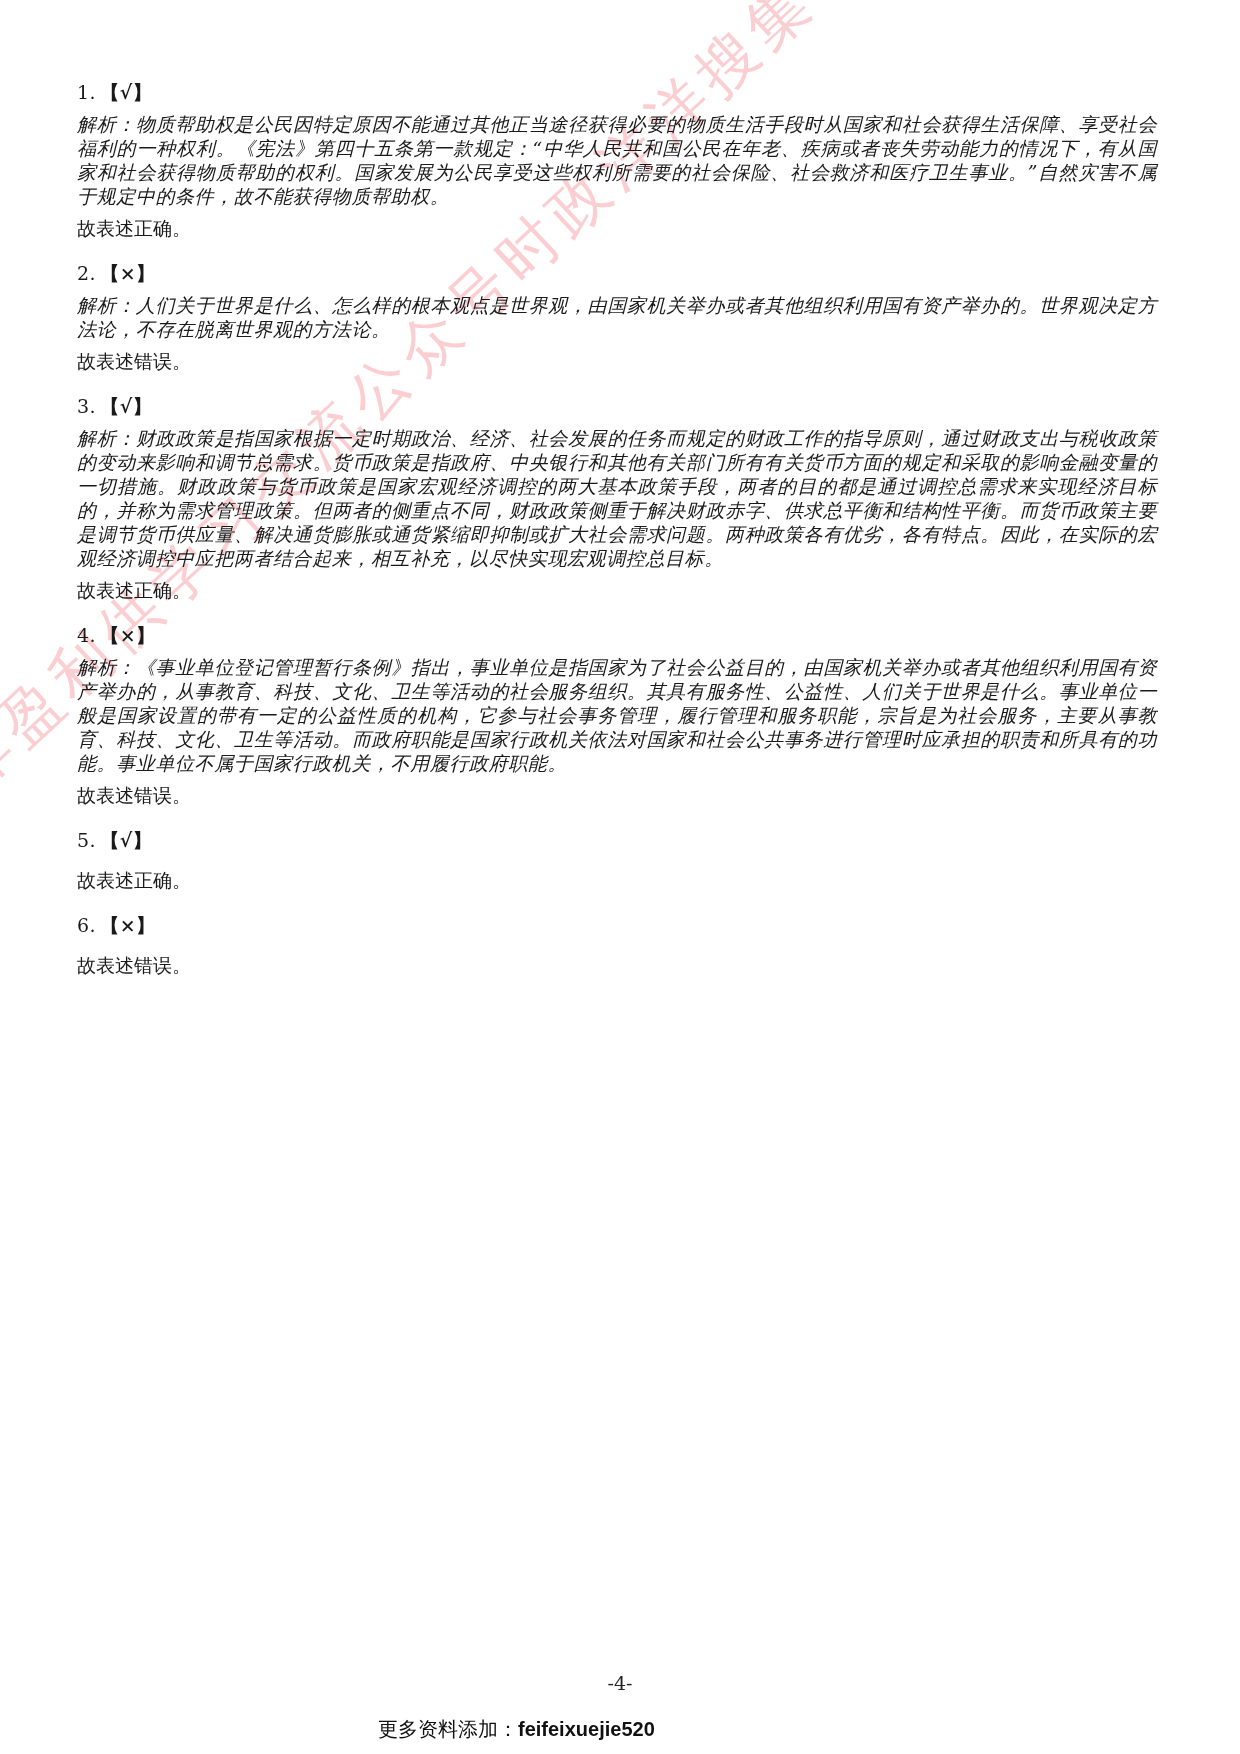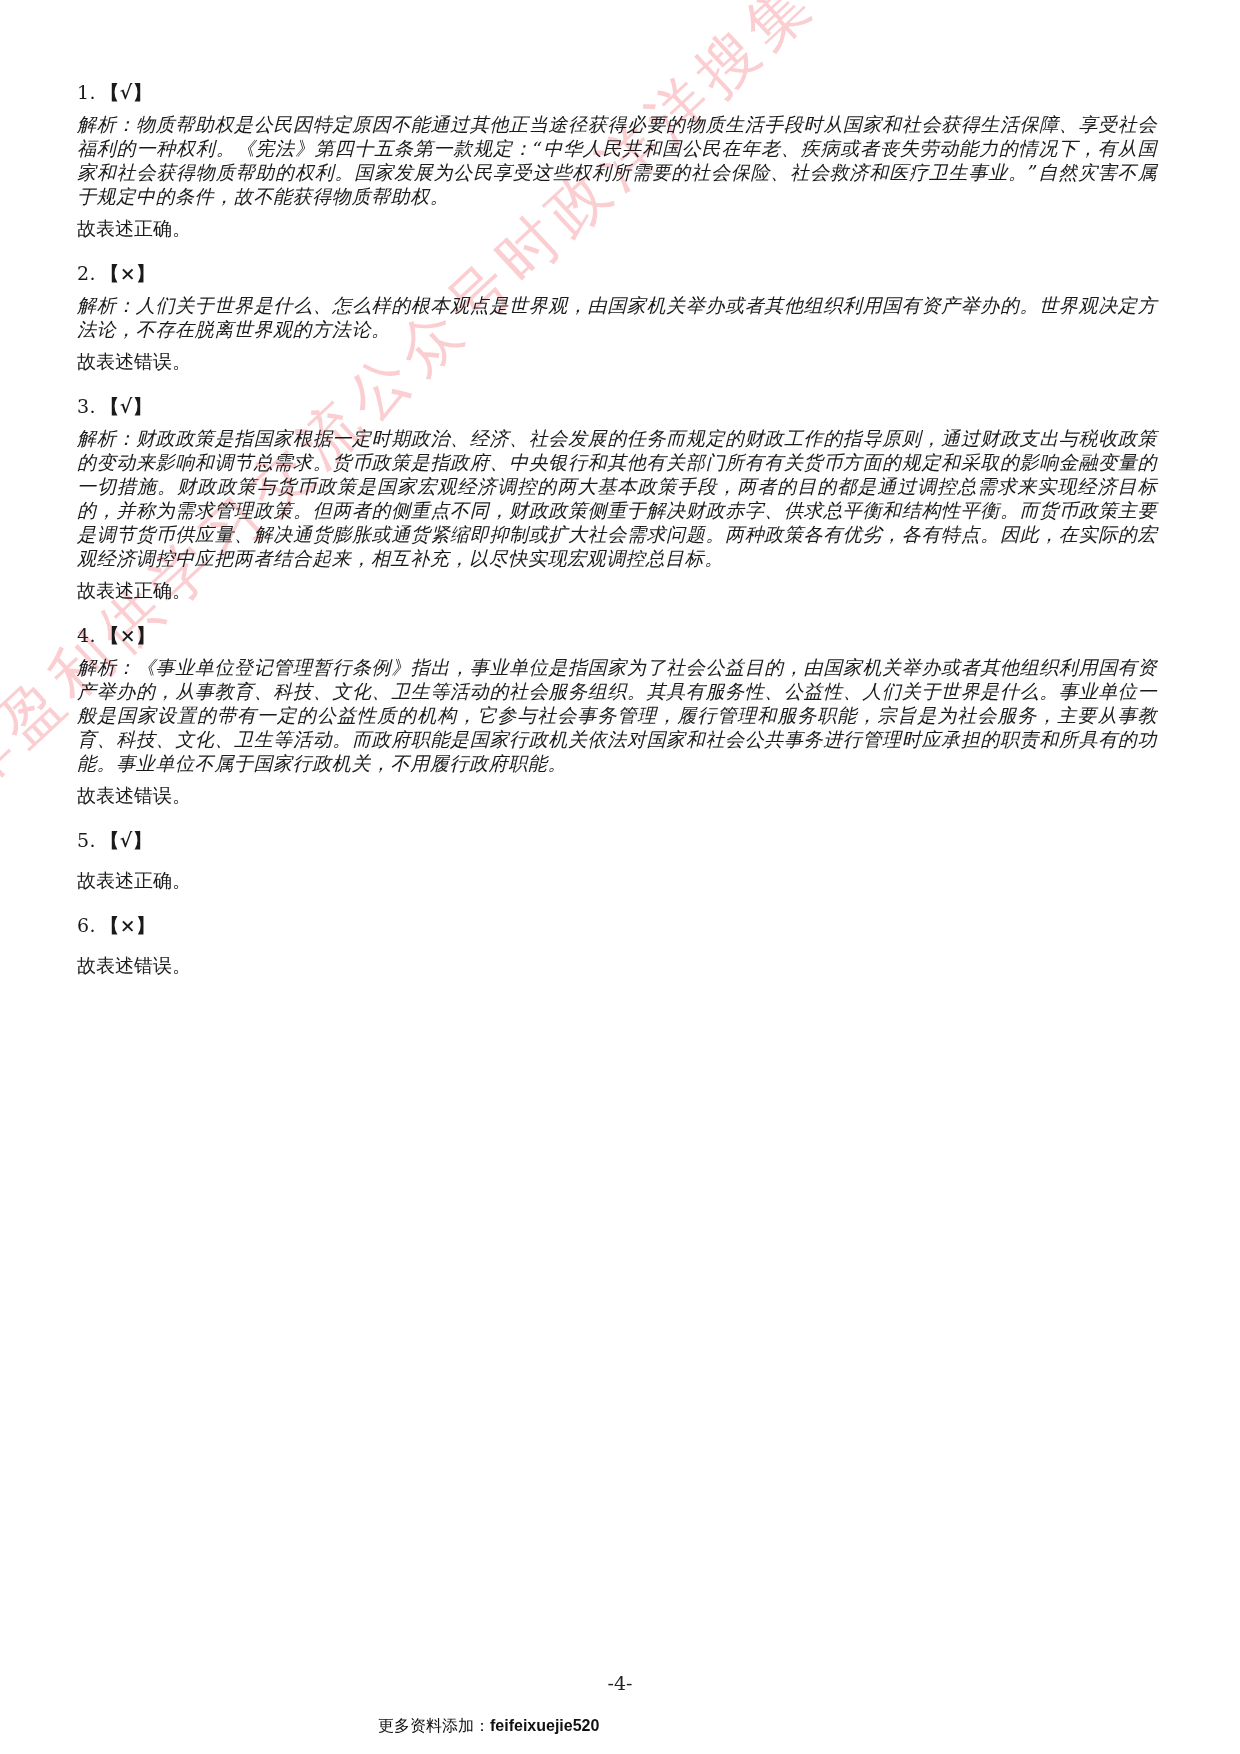--- a/index.html
+++ b/index.html
@@ -53,21 +53,21 @@
       top: 1672px;
       left: 0; width: 1240px;
       text-align: center;
       font-size: 19px;
       color: #222;
     }
     .footer-note {
       position: absolute;
       top: 1716px;
       left: 378px;
-      font-size: 16px;
+      font-size: 20px;
       color: #111;
     }
     .footer-note .handle {
       font-family: "Liberation Sans", "DejaVu Sans", sans-serif;
       font-weight: bold;
     }
     .watermark {
       position: absolute;
       left: -40px;
       top: 740px;

